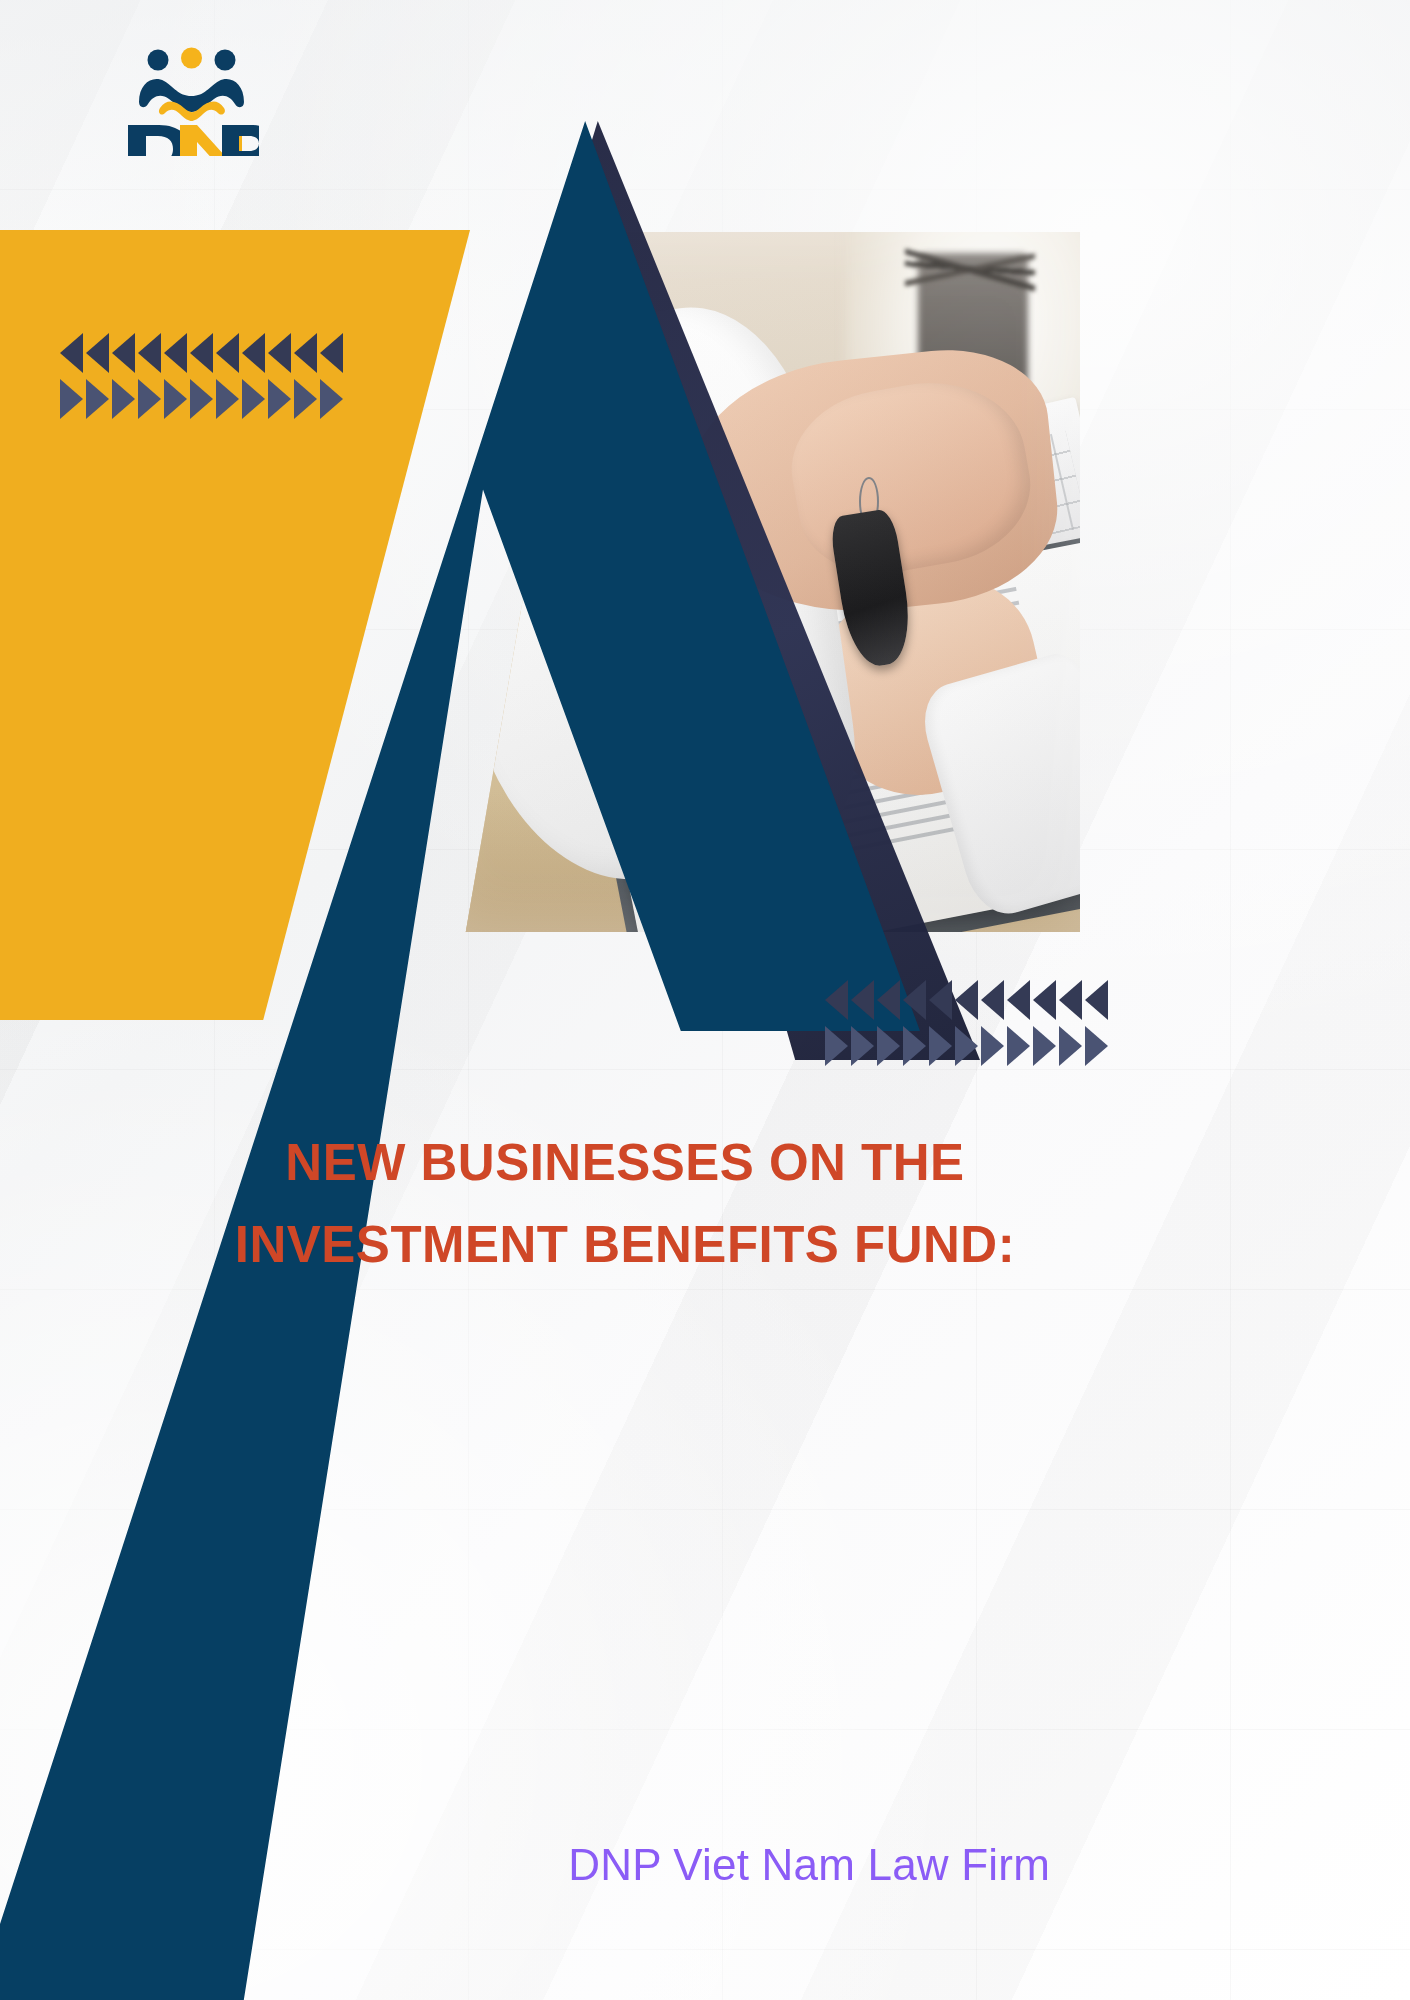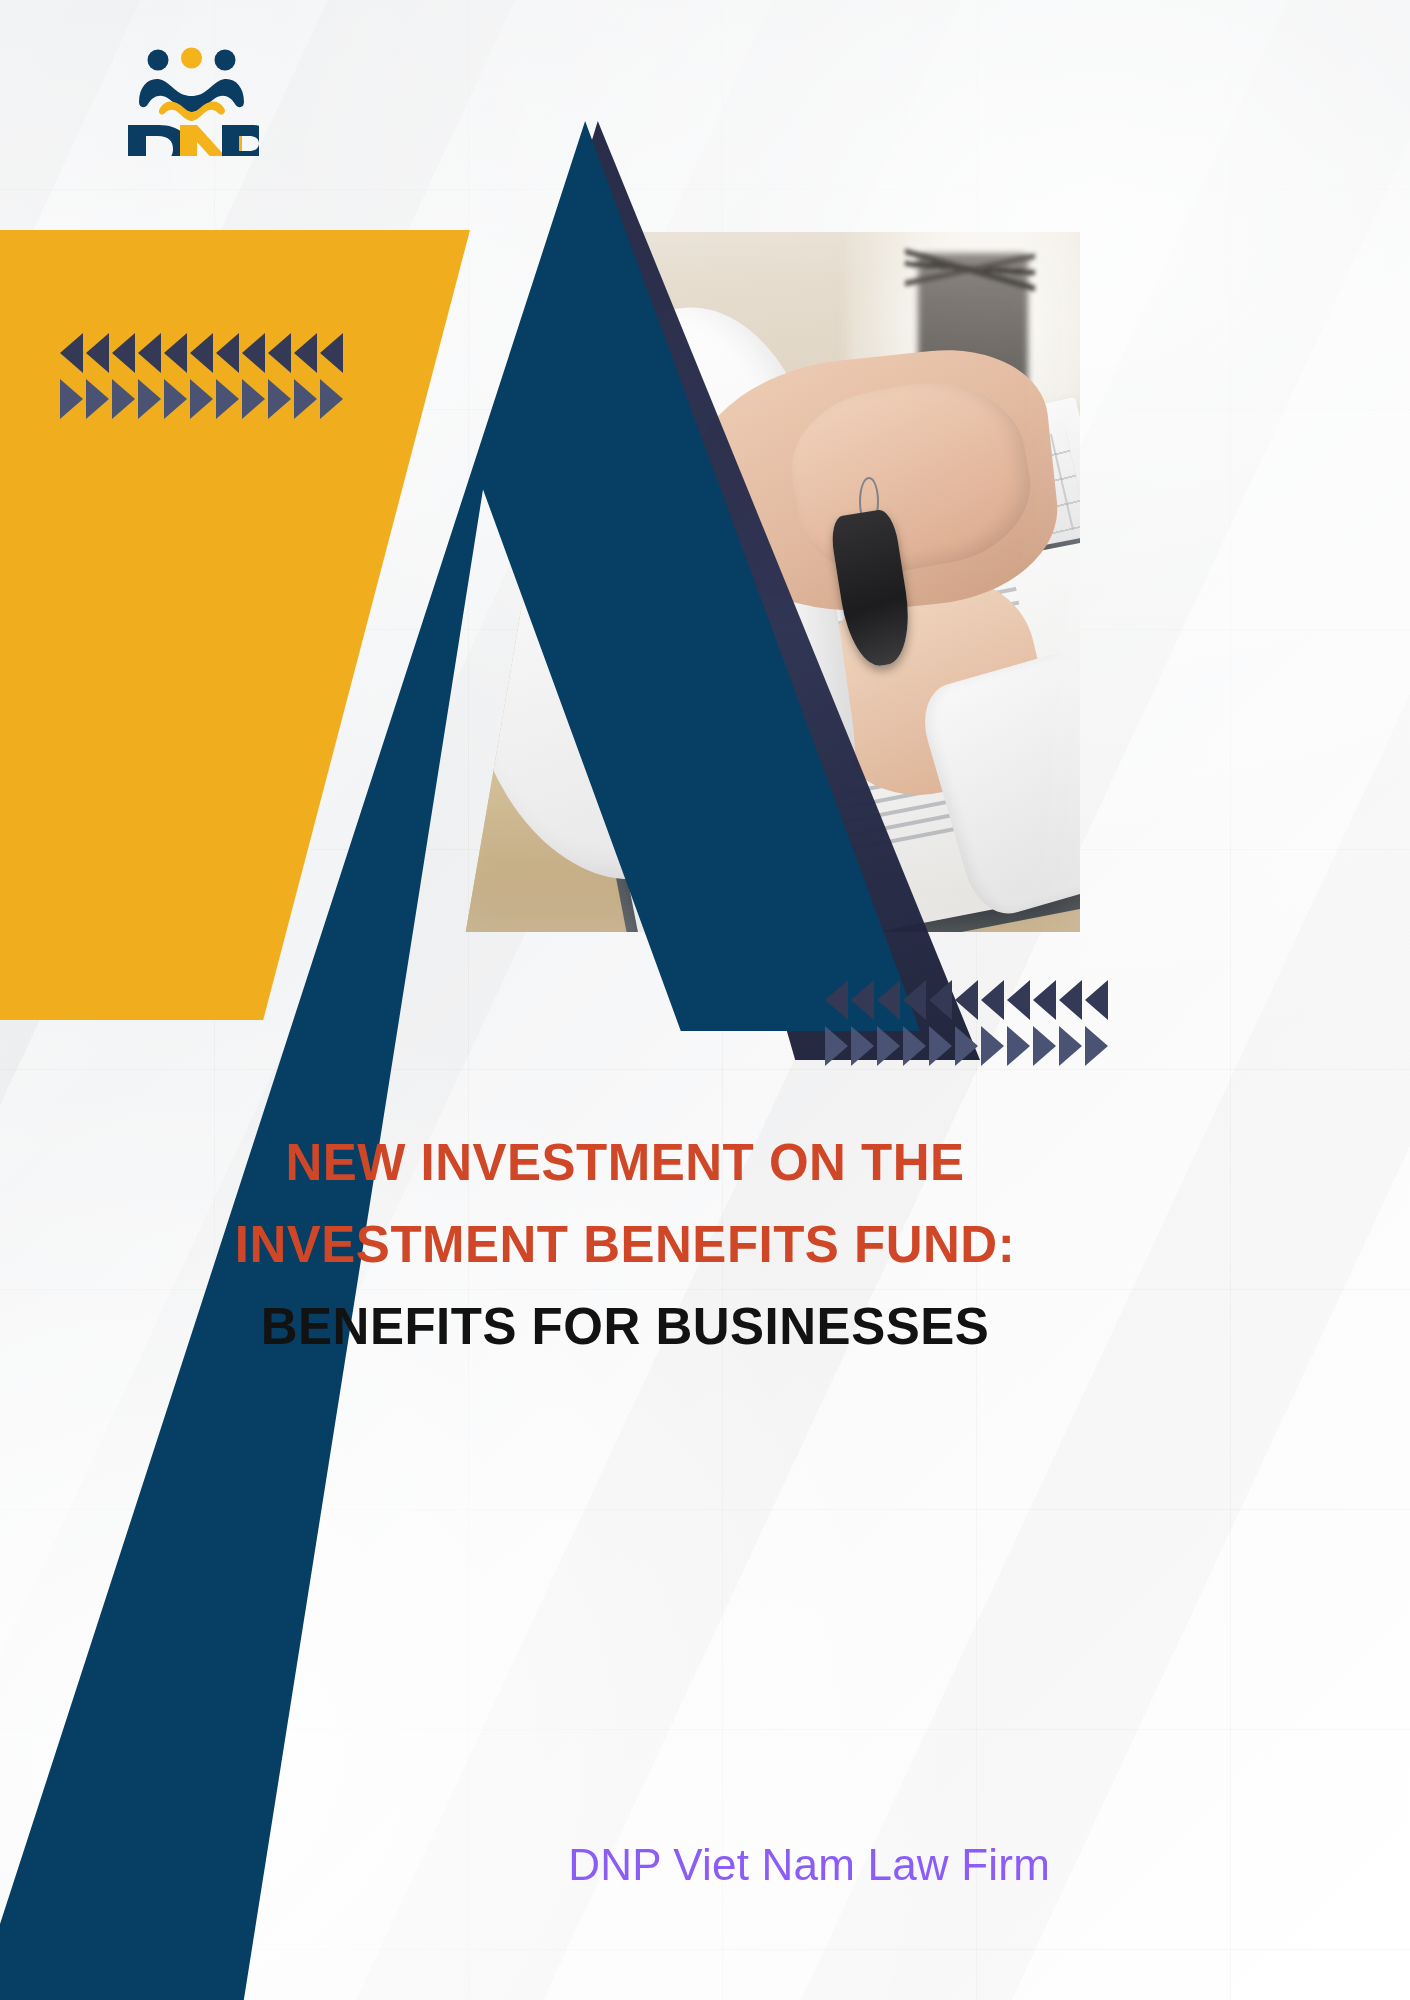--- a/index.html
+++ b/index.html
@@ -402,20 +402,19 @@
                  M44 180 v52 h24 c20 0 30 -10 30 -26 0 -16 -10 -26 -30 -26 Z" fill="#0B3D62"></path>
         <path d="M112 158 h34 l56 62 v-62 h34 v96 h-34 l-56 -62 v62 h-34 Z" fill="#F5B31B"></path>
         <path d="M196 158 h58 c32 0 50 15 50 38 0 23 -18 38 -50 38 h-24 v20 h-34 Z
                  M230 180 v30 h20 c13 0 20 -6 20 -15 0 -9 -7 -15 -20 -15 Z" fill="#0B3D62"></path>
         <path d="M215 254 l13 -34 l13 34 Z" fill="#0B3D62"></path>
       </g>
     </svg>
   </div>
 
   <div class="title-wrap">
-    <div class="t-line t-orange">NEW INVESTMENT ON THE</div>
+    <div class="t-line t-orange">NEW BUSINESSES ON THE</div>
     <div class="t-line t-orange">INVESTMENT BENEFITS FUND:</div>
-    <div class="t-line t-black">BENEFITS FOR BUSINESSES</div>
   </div>
 
   <div class="footer">DNP Viet Nam Law Firm</div>
 
 </div>
 
 </body></html>

